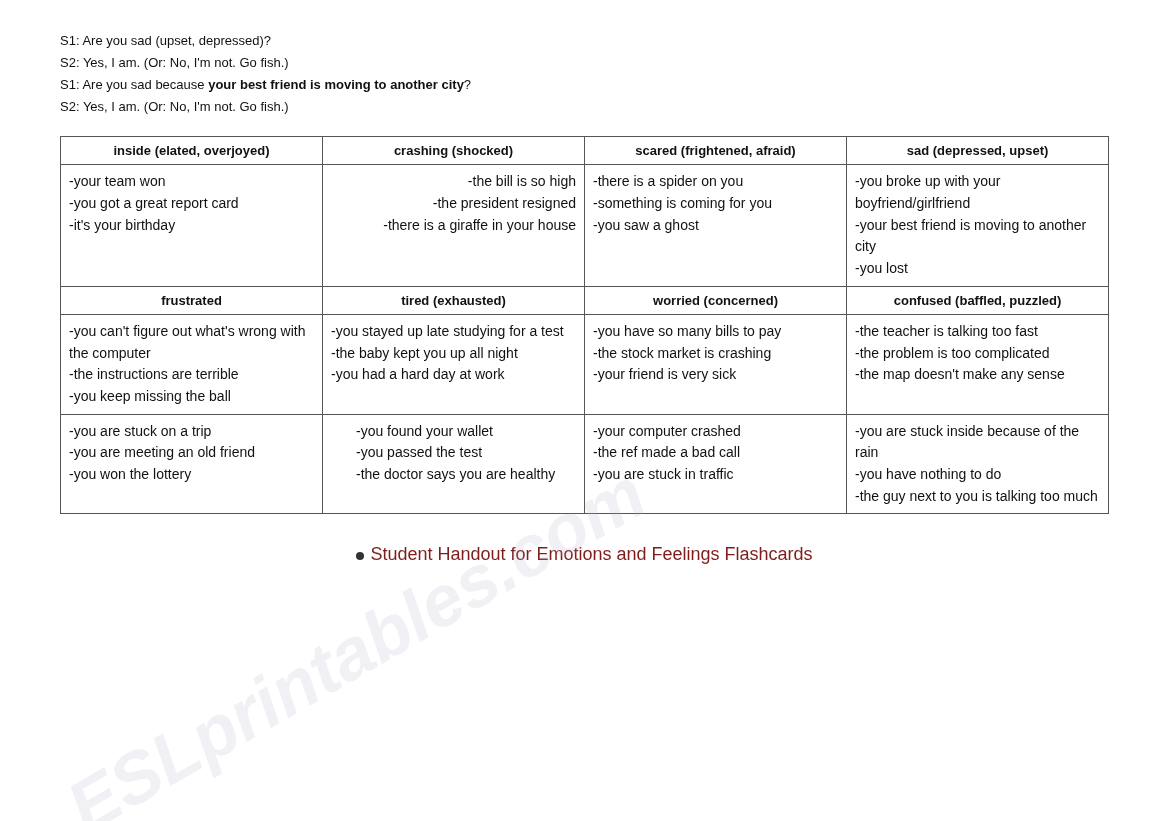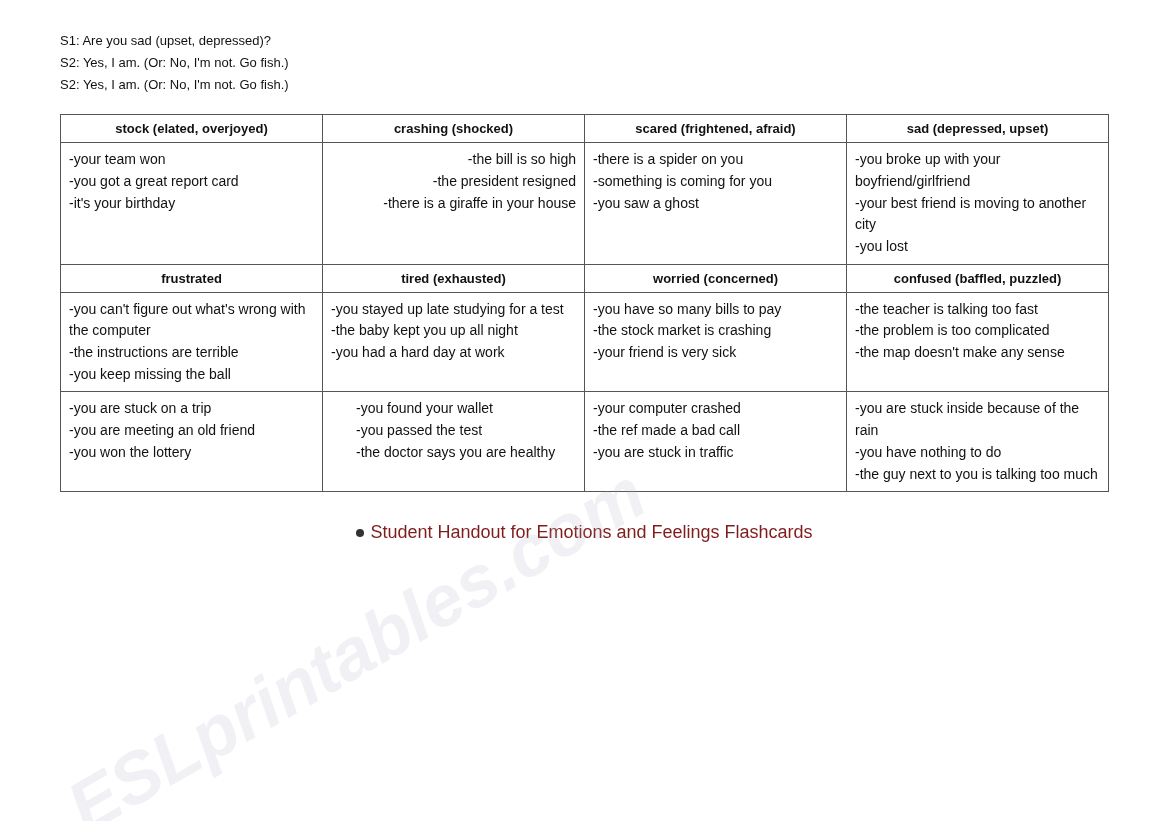--- a/index.html
+++ b/index.html
@@ -75,28 +75,31 @@
       white-space: nowrap;
       z-index: 0;
     }
   </style>
 </head>
 <body>
 
 <div class="intro-text">
   <p>S1: Are you sad (upset, depressed)?</p>
   <p>S2: Yes, I am. (Or: No, I'm not. Go fish.)</p>
+  <p>
+    <span>S1: Are you sad because </span><strong>your best friend is moving to another city</strong><span>?</span>
+  </p>
   <p>S2: Yes, I am. (Or: No, I'm not. Go fish.)</p>
 </div>
 
 <table>
 
   <tbody>
       <tr>
-    <th>stock (elated, overjoyed)</th>
+    <th>inside (elated, overjoyed)</th>
     <th>crashing (shocked)</th>
     <th>scared (frightened, afraid)</th>
     <th>sad (depressed, upset)</th>
   </tr>
 
   <tr>
     <td style="white-space: pre-line;">-your team won
 -you got a great report card
 -it's your birthday</td>
     <td style="white-space: pre-line; text-align: right;">-the bill is so high

